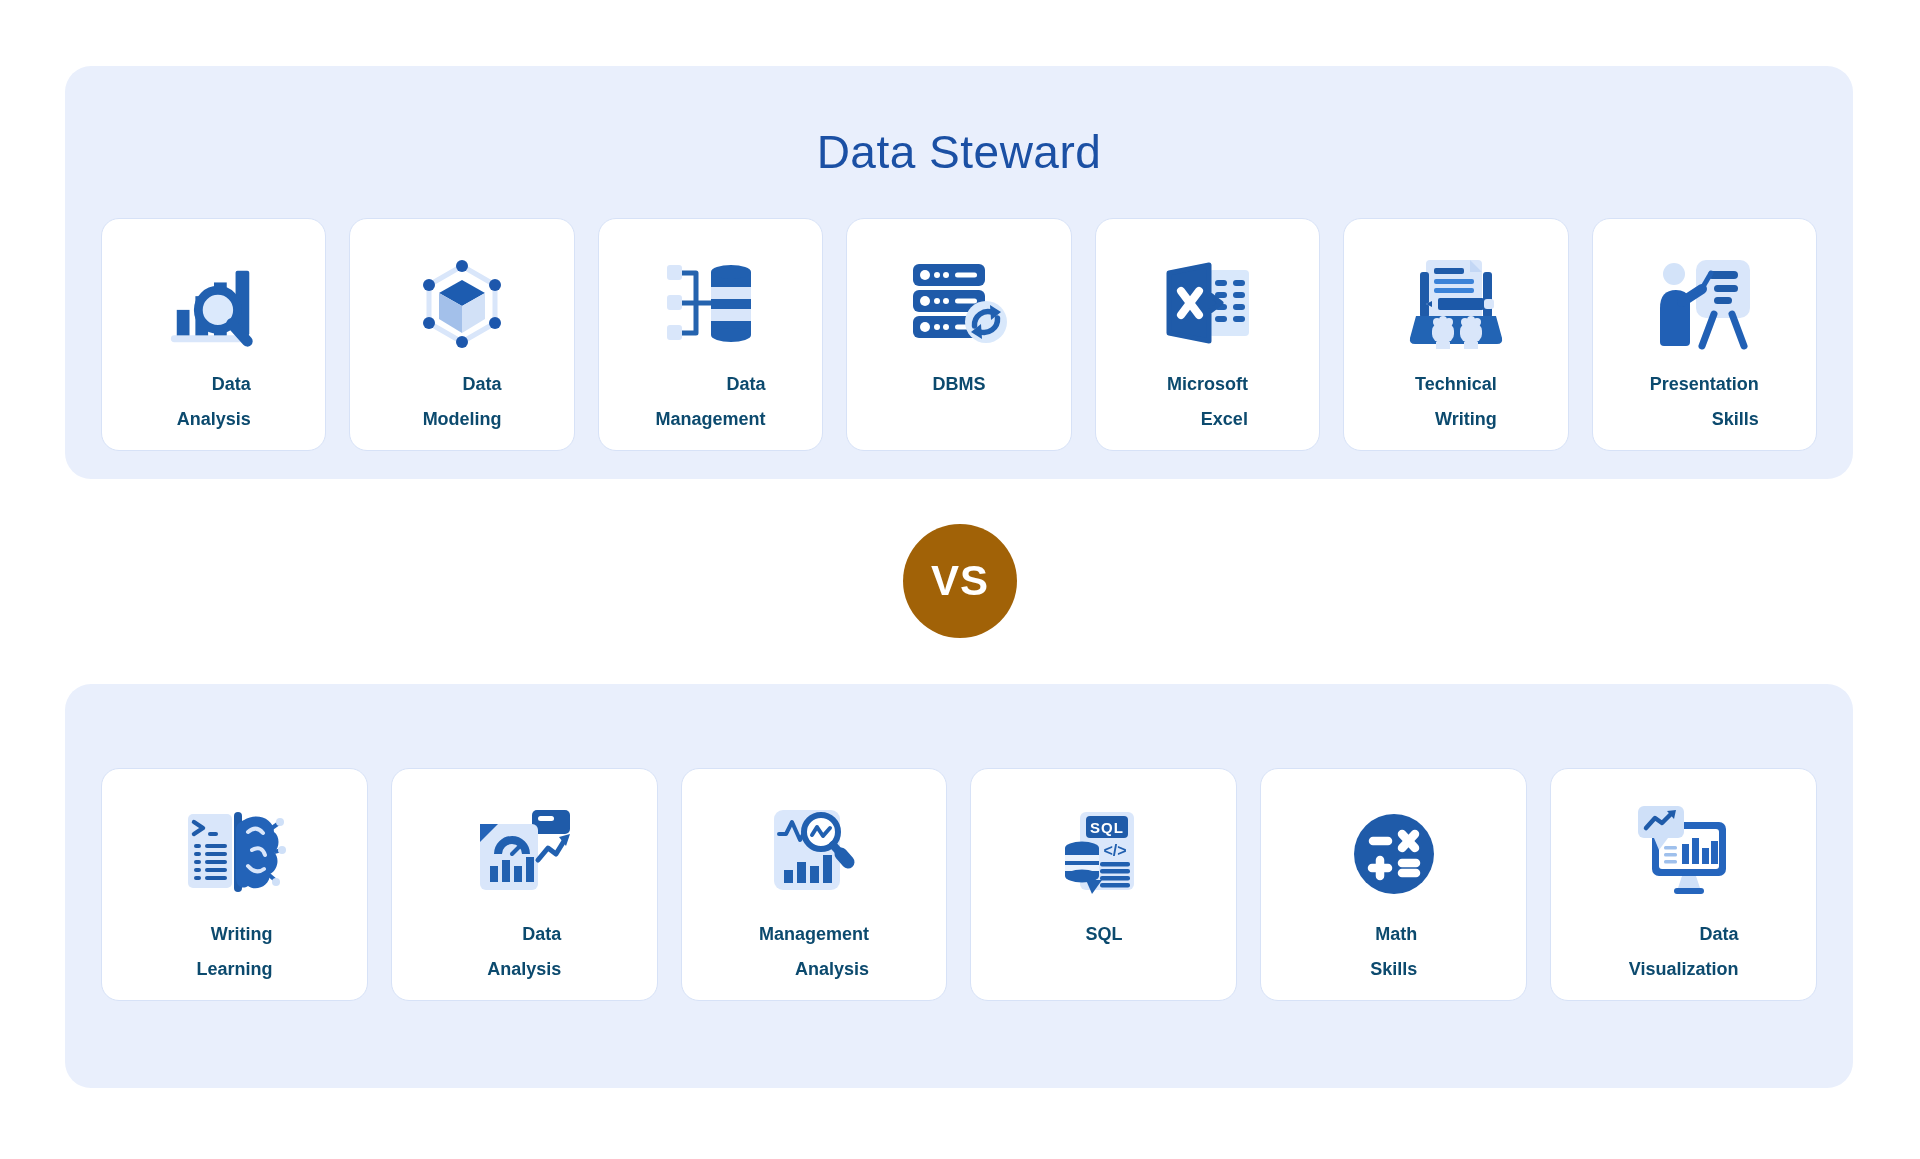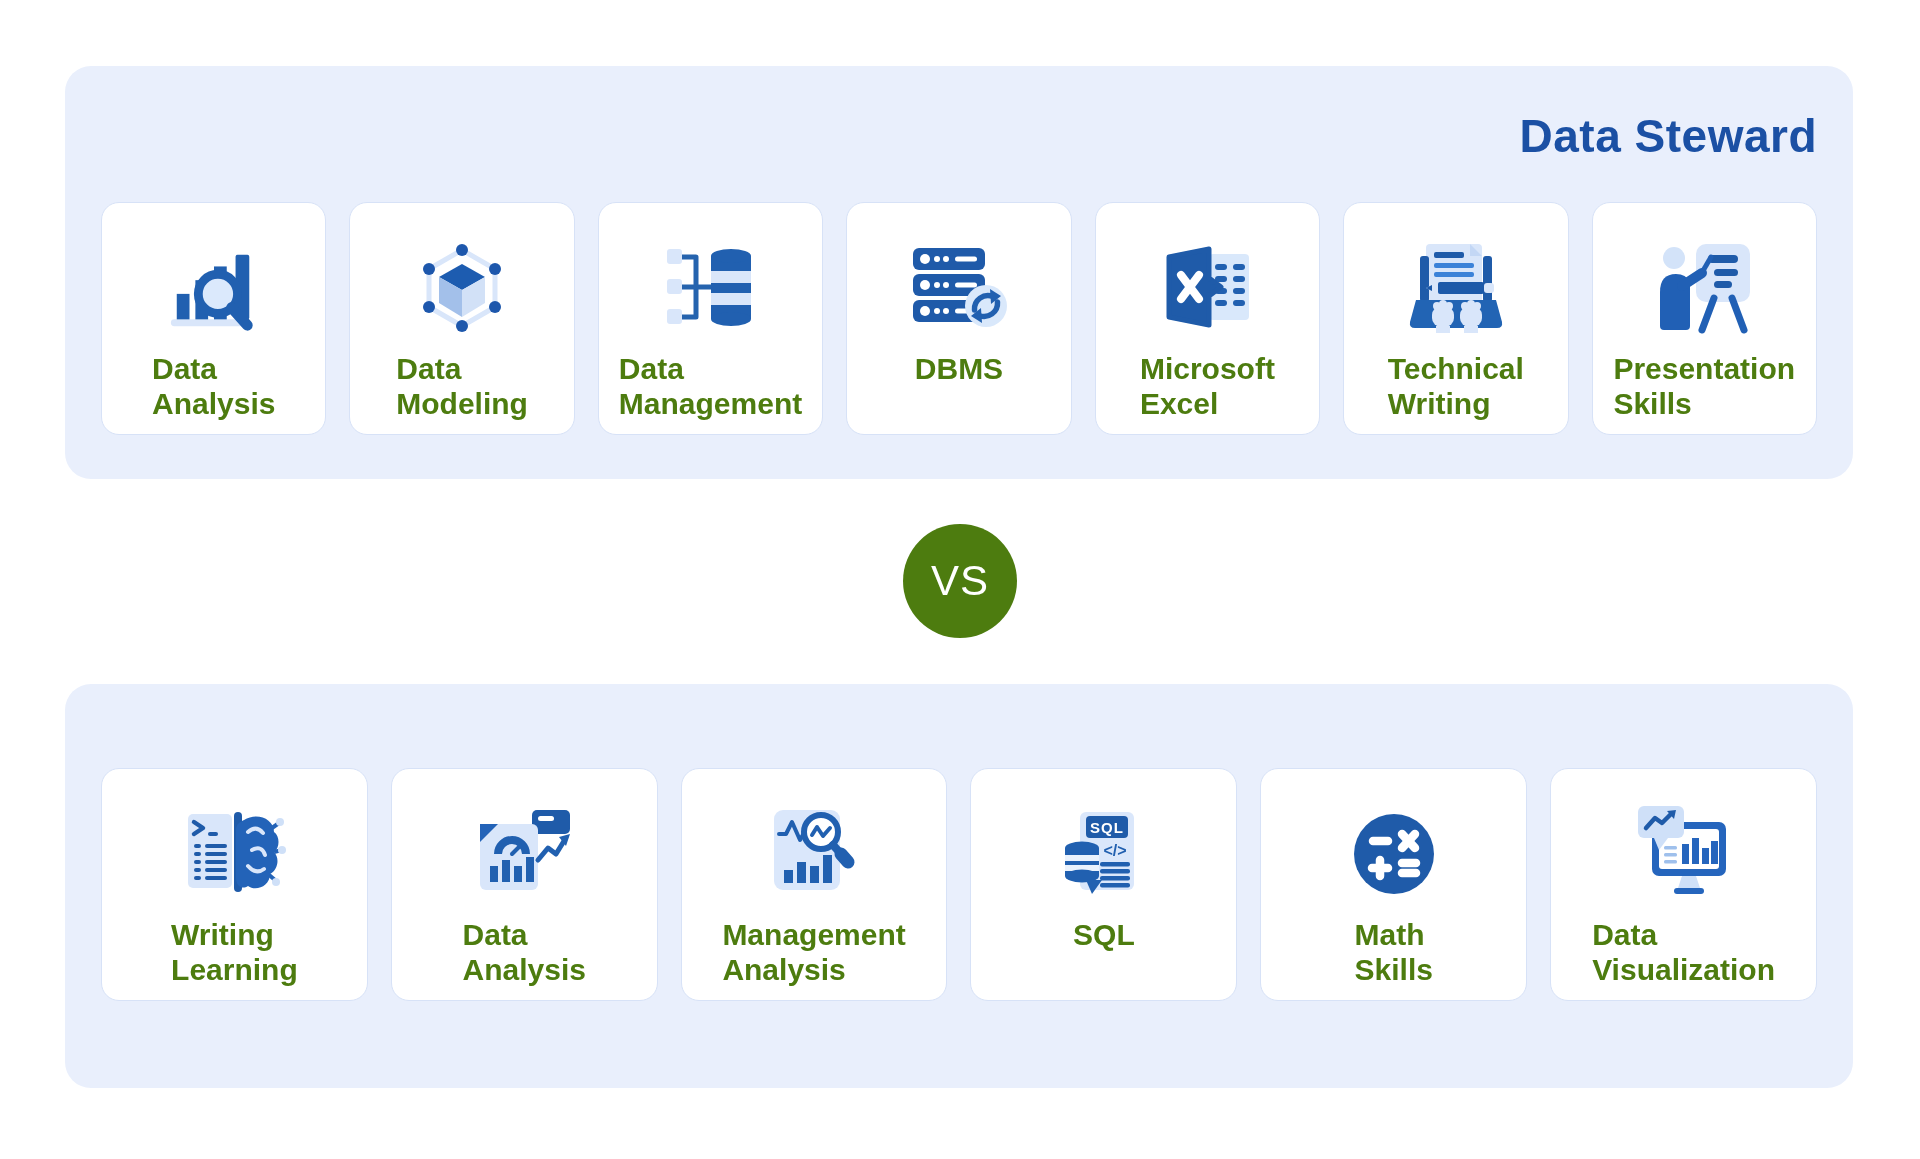--- a/index.html
+++ b/index.html
@@ -9,42 +9,42 @@
     font-family:"Liberation Sans",sans-serif;
   }
   .section{
     position:absolute;left:65px;width:1788px;
     background:#e9effc;border-radius:26px;
     box-sizing:border-box;padding:44px 36px 0;
   }
   .section-top{top:66px;height:413px}
   .section-bottom{top:684px;height:404px}
   .section-title{
-    margin:0;text-align:right;
-    font-size:46px;line-height:52px;font-weight:700;
+    margin:16px;text-align:center;
+    font-size:46px;line-height:52px;font-weight:400;
     color:#1b50a4;letter-spacing:.5px;
   }
   .cards{display:flex;gap:23px;margin-top:40px}
   .card{
     flex:1;height:233px;box-sizing:border-box;
     background:#ffffff;border:1.5px solid #d7e2f7;border-radius:18px;
     display:flex;flex-direction:column;align-items:center;
     padding-top:34px;
   }
   .icon-box{height:102px;display:flex;align-items:center;justify-content:center}
   .card-label{
     margin-top:12px;
-    font-size:30px;line-height:35px;font-weight:700;
-    color:#4d7c0f;text-align:left;white-space:pre-line;
+    font-size:18px;line-height:35px;font-weight:700;
+    color:#0c4a6e;text-align:right;white-space:pre-line;
   }
   .vs-badge{
     position:absolute;left:903px;top:524px;width:114px;height:114px;
-    border-radius:50%;background:#4d7c0f;color:#ffffff;
+    border-radius:50%;background:#a16207;color:#ffffff;
     display:flex;align-items:center;justify-content:center;
-    font-size:42px;font-weight:400;letter-spacing:1px;
+    font-size:42px;font-weight:700;letter-spacing:1px;
   }
   svg{display:block}
 </style>
 </head>
 <body>
 
 <div class="section section-top">
   <h2 class="section-title">Data Steward</h2>
   <div class="cards">
 

